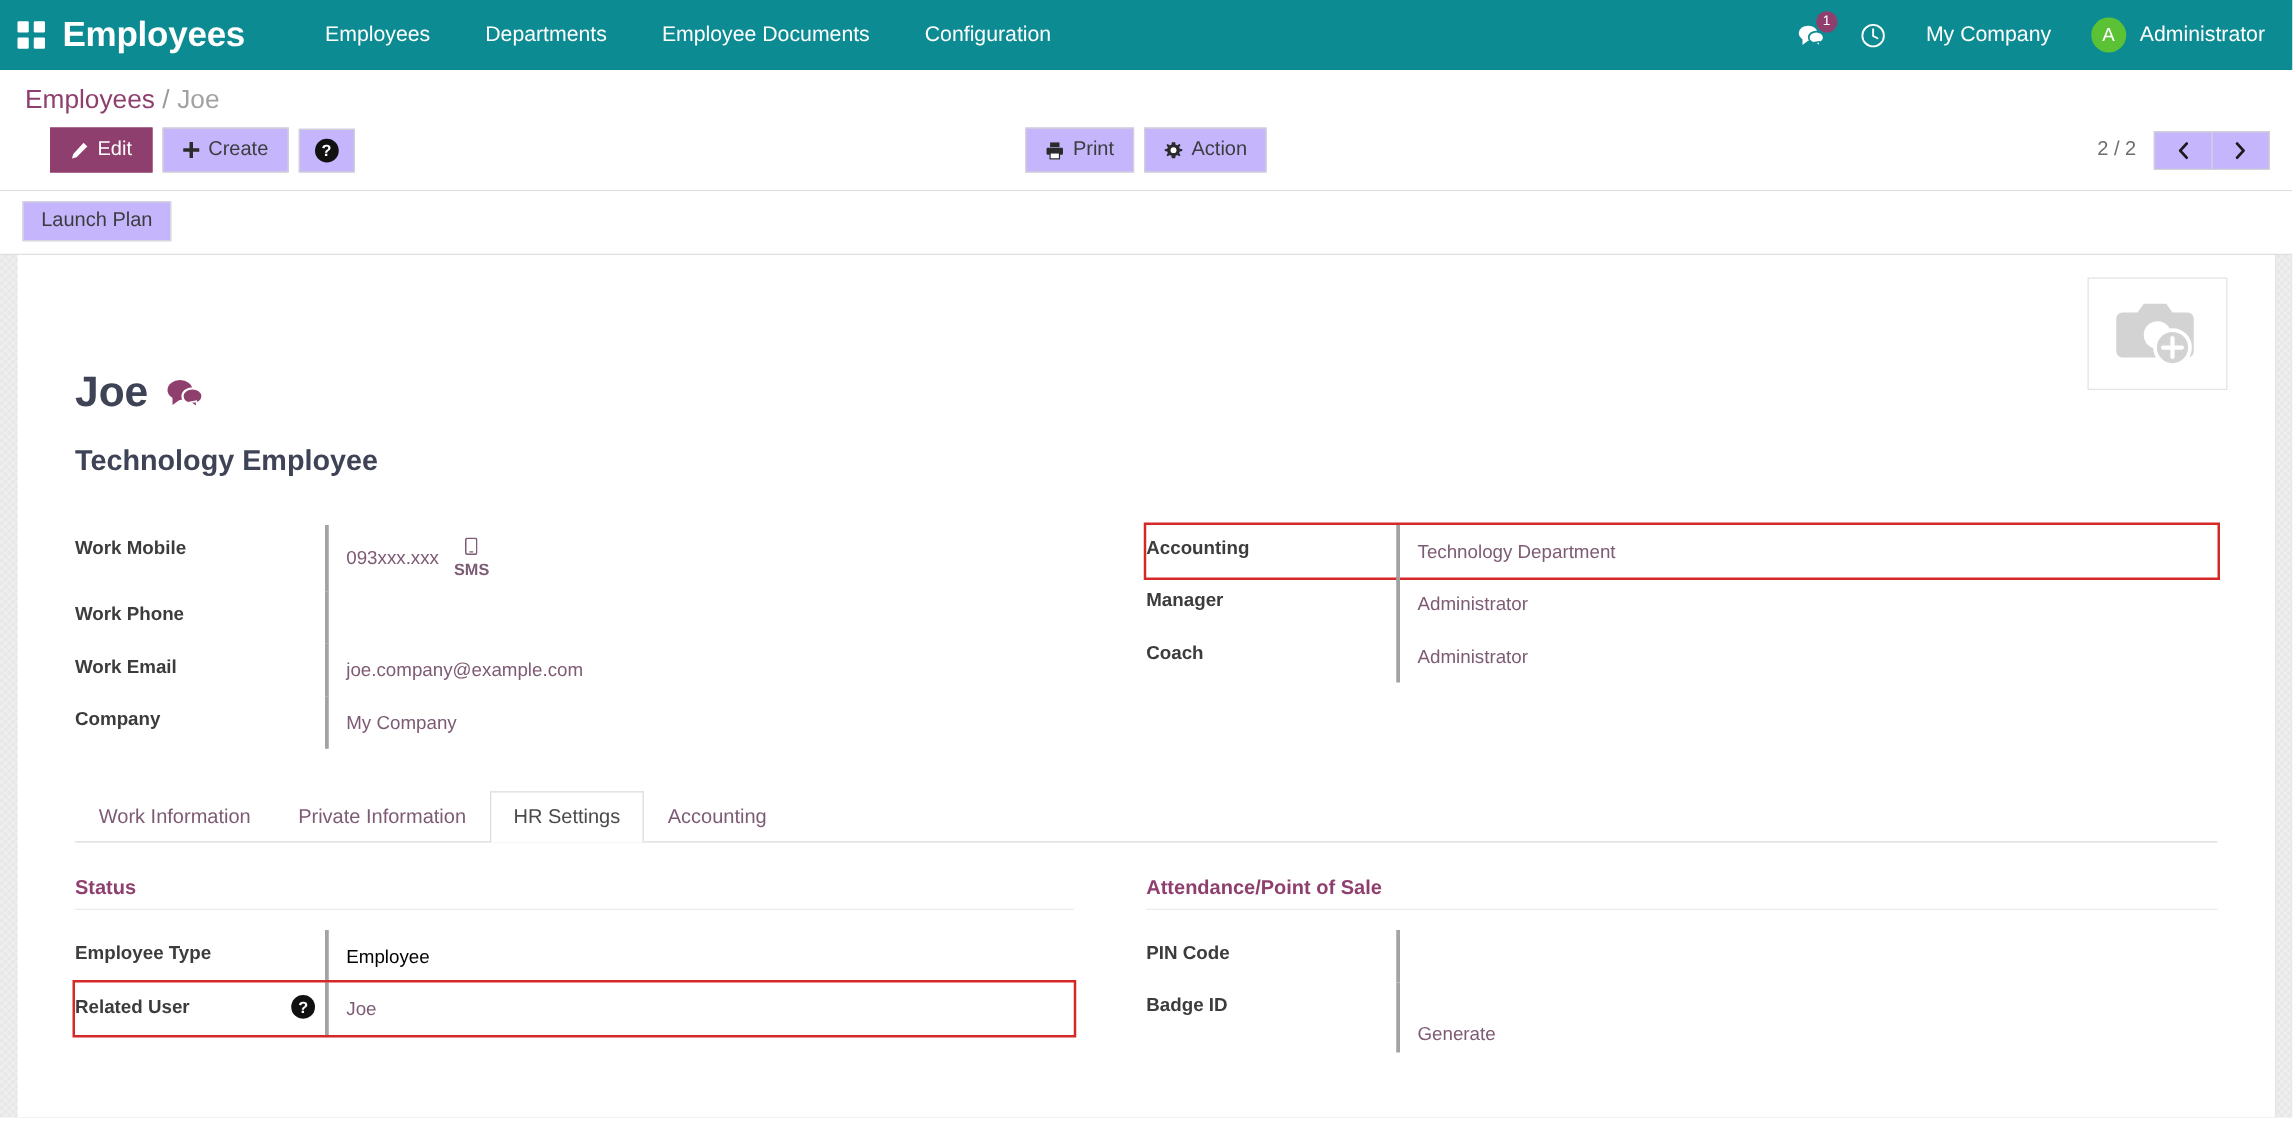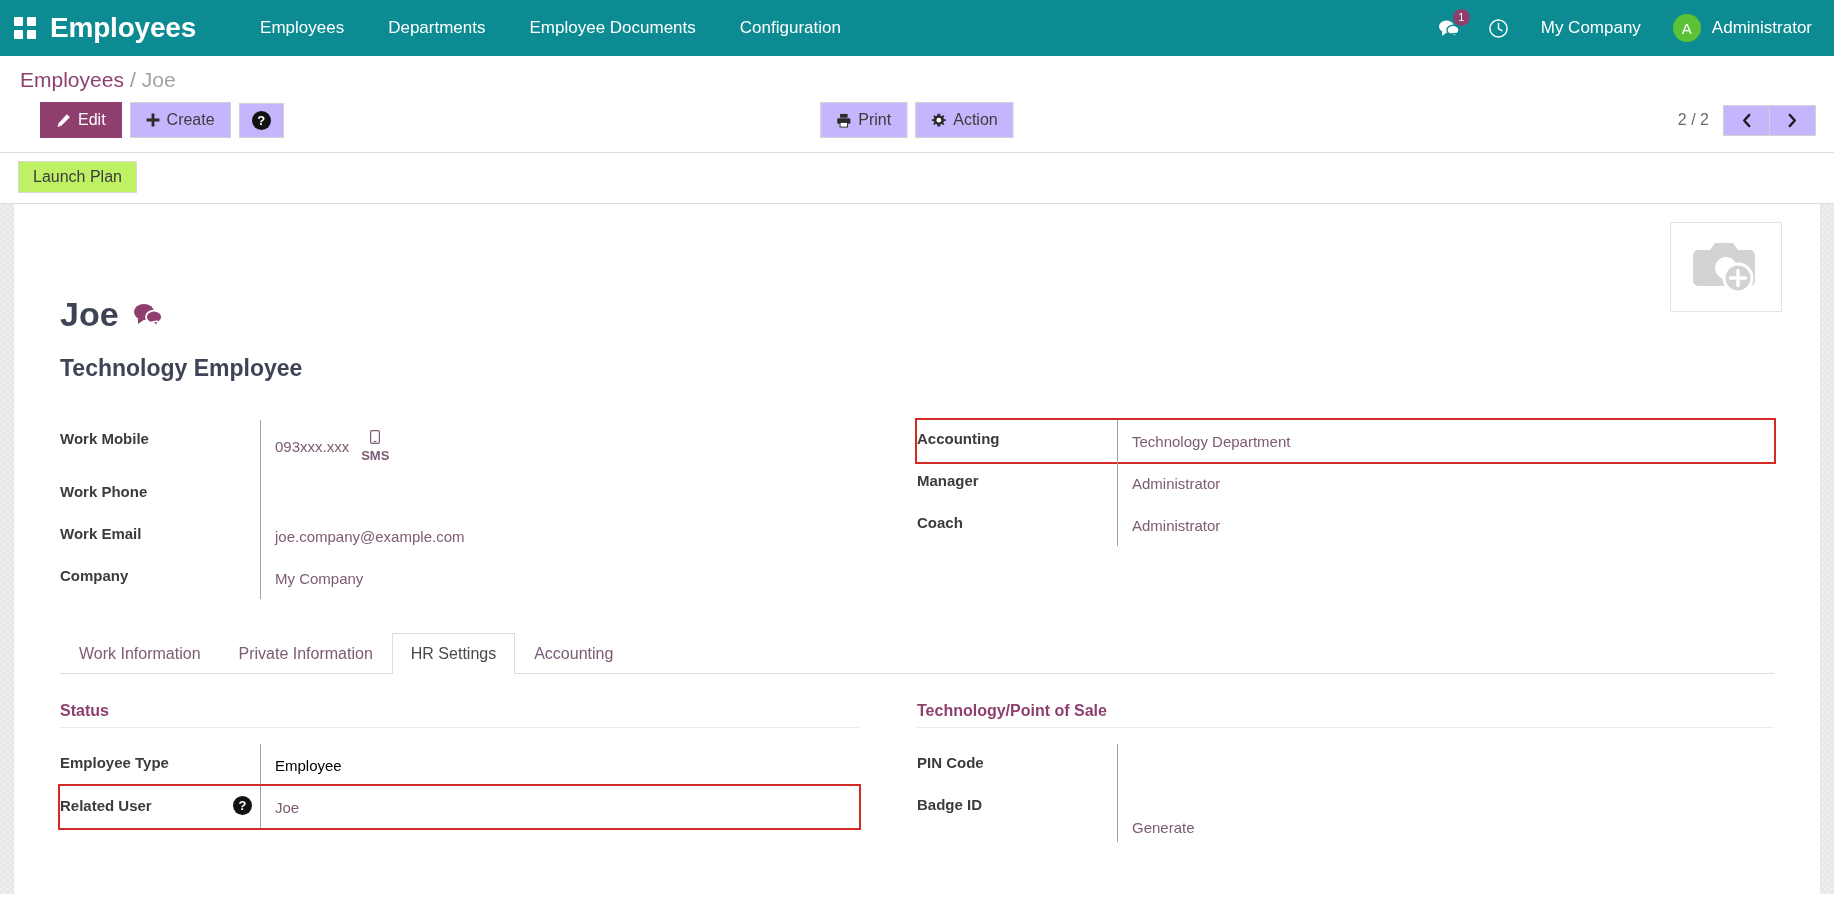--- a/index.html
+++ b/index.html
@@ -190,21 +190,21 @@
 
   
   .statusbar-row {
     background: #ffffff;
     border-bottom: 1px solid #dfdfdf;
     padding: 8px 18px 10px 18px;
   }
   .launch-btn {
     font-size: 16px;
     border: 1px solid #d8d8d8;
-    background: #bef264;
+    background: #c4b5fd;
     color: #3c3c3c;
     padding: 6px 14px;
     cursor: pointer;
     font-family: "Liberation Sans", sans-serif;
   }
 
   
   .sheet-bg {
     background: #eeeeee;
     background-image: linear-gradient(45deg,#e7e7e7 25%,transparent 25%,transparent 75%,#e7e7e7 75%),
@@ -279,21 +279,21 @@
     padding: 10px 8px 10px 0;
     display: flex;
     align-items: center;
     gap: 8px;
     justify-content: space-between;
   }
   .field-label .lbl-text { white-space: nowrap; }
   .field-value {
     flex: 1;
     padding: 10px 0 10px 14px;
-    border-left: 1px solid #a3a3a3;
+    border-left: 3px solid #a3a3a3;
     font-size: 15px;
     color: #7d5b74;
     min-height: 42px;
     display: flex;
     align-items: center;
     gap: 12px;
   }
   .field-value.plain { color: #000000; }
   .link-val { color: #7d5b74; cursor: pointer; }
   .sms-link {
@@ -590,21 +590,21 @@
               <span class="lbl-text">Related User</span>
               <span class="q-icon">?</span>
             </div>
             <div class="field-value">
               <span class="link-val">Joe</span>
             </div>
           </div>
         </div>
 
         <div class="tab-col right">
-          <div class="group-title">Technology/Point of Sale</div>
+          <div class="group-title">Attendance/Point of Sale</div>
 
           <div class="field-row">
             <div class="field-label">
               <span class="lbl-text">PIN Code</span>
             </div>
             <div class="field-value plain">
               <span></span>
             </div>
           </div>
 

